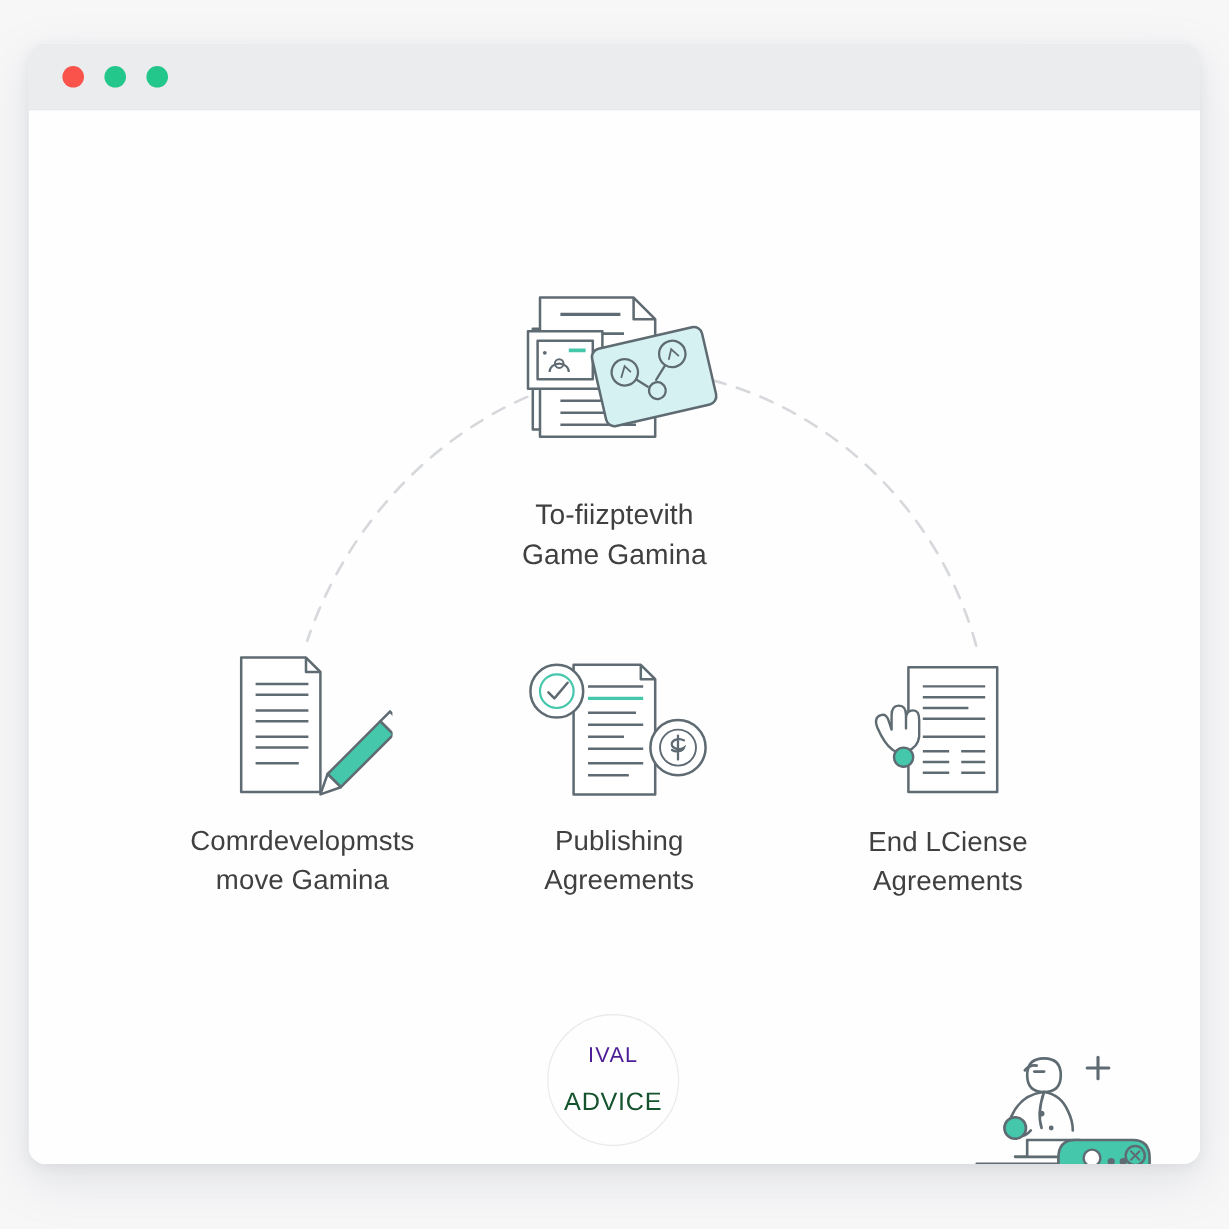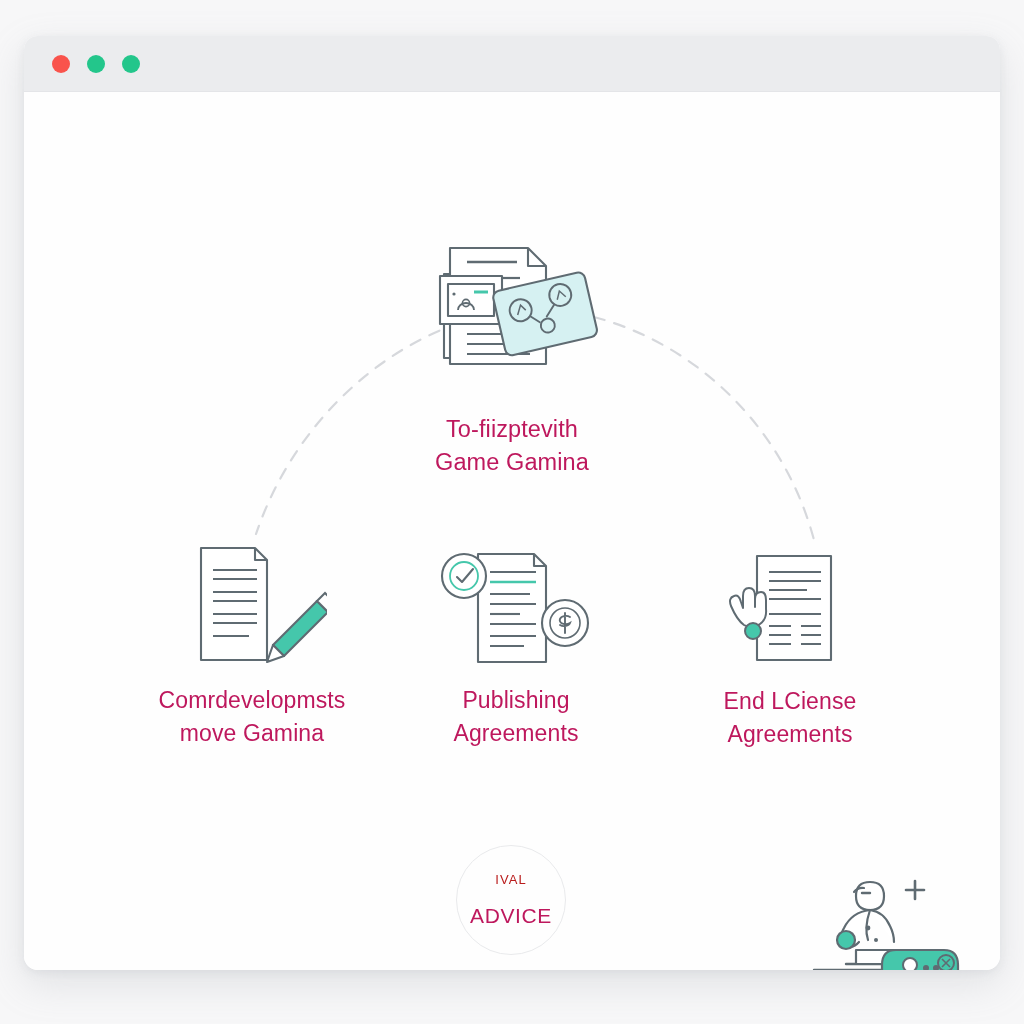--- a/index.html
+++ b/index.html
@@ -71,21 +71,21 @@
   
   .node {
     position: absolute;
     text-align: center;
   }
   .node .art { display: block; margin: 0 auto; }
   .node .label {
     margin-top: 16px;
     font-size: 23px;
     line-height: 1.42;
-    color: #be185d;
+    color: #404040;
     letter-spacing: .1px;
     white-space: pre-line;
   }
 
   .node-center { left: 313px; top: 134px; width: 350px; }
   .node-center .label { font-size: 23.5px; margin-top: 22px; }
 
   .node-left   { left: 68px;  top: 448px; width: 320px; }
   .node-mid    { left: 352px; top: 448px; width: 280px; }
   .node-right  { left: 616px; top: 452px; width: 300px; }
@@ -99,28 +99,28 @@
     height: 110px;
     border-radius: 50%;
     border: 1.5px solid #e9eaec;
     display: flex;
     flex-direction: column;
     align-items: center;
     justify-content: center;
     background: #fefefe;
   }
   .badge .small {
-    font-size: 13px;
+    font-size: 18px;
     letter-spacing: 1.1px;
-    color: #b91c1c;
+    color: #4c1d95;
   }
   .badge .big {
     font-size: 21px;
     letter-spacing: .6px;
-    color: #be185d;
+    color: #14532d;
     margin-top: 17px;
   }
 
   
   .corner-art {
     position: absolute;
     left: 776px;
     top: 766px;
   }
 </style>

